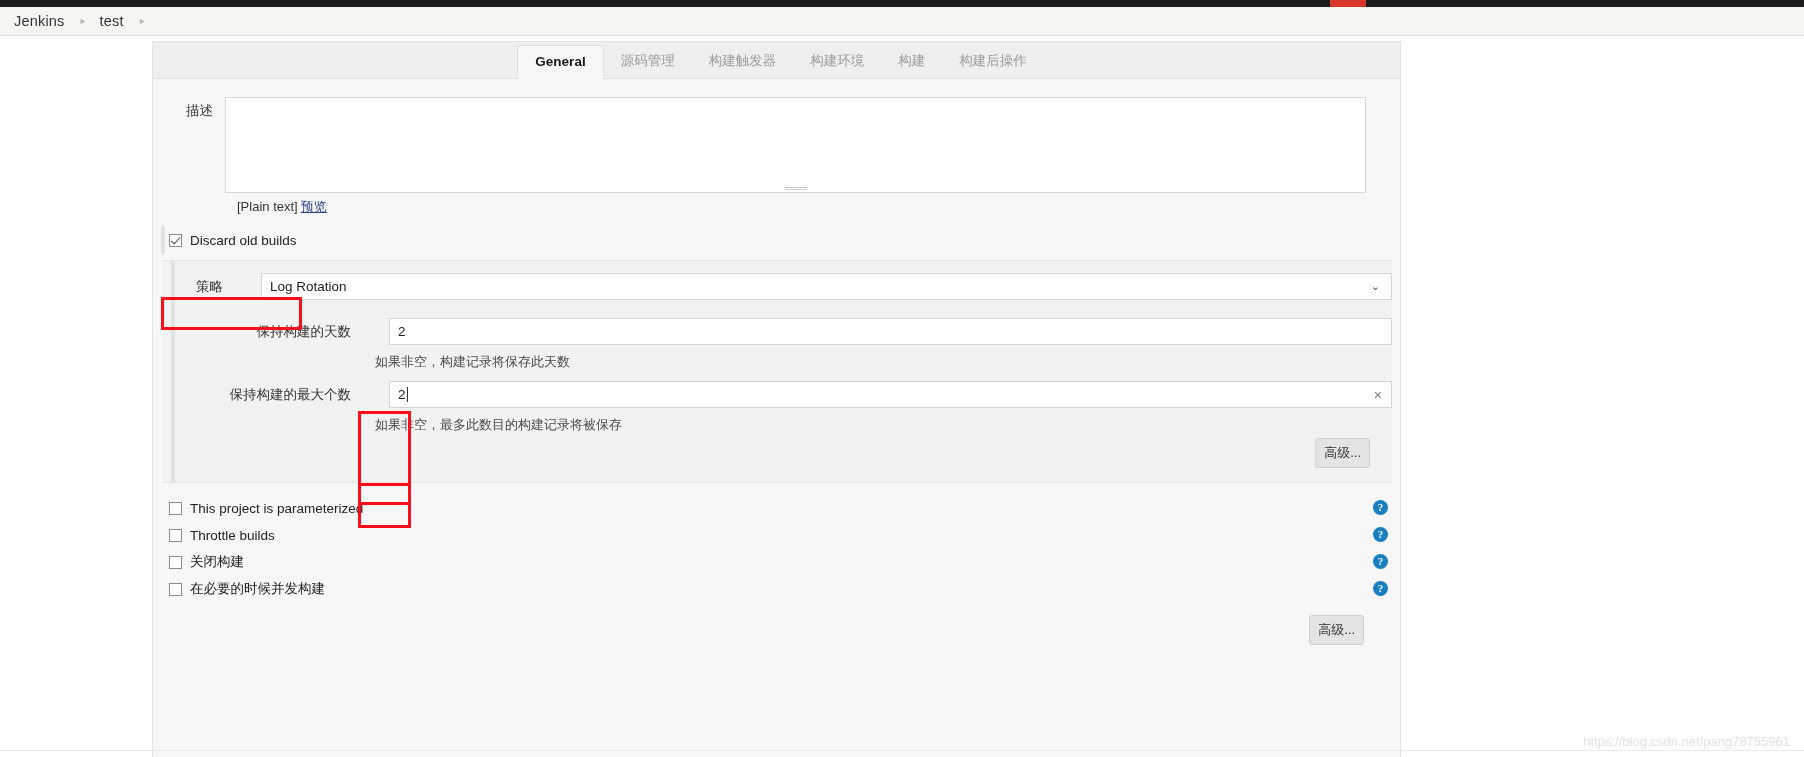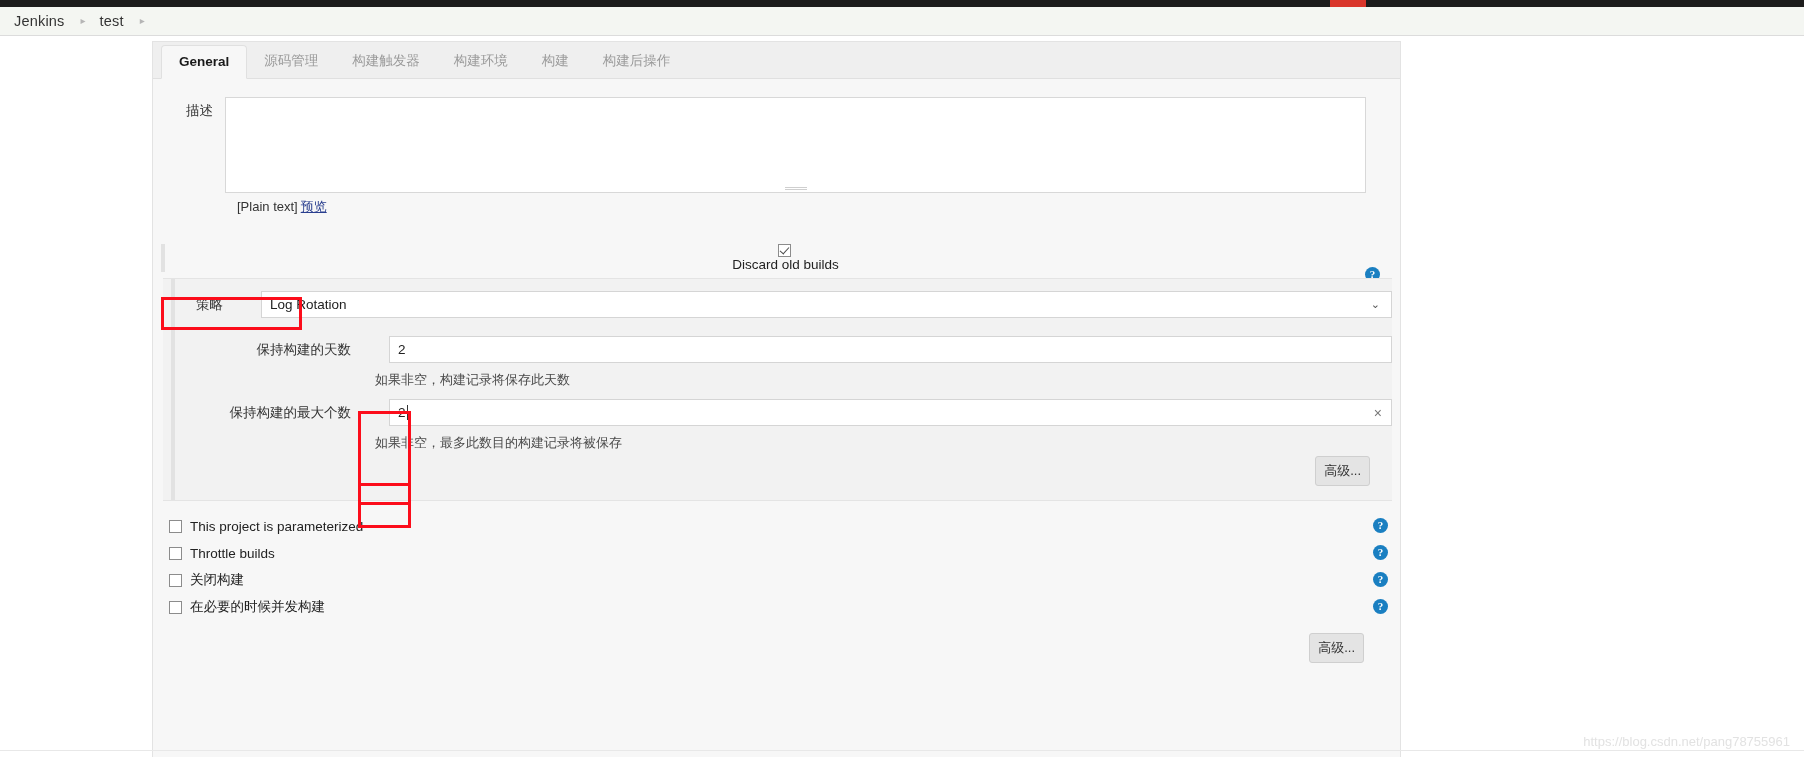--- a/index.html
+++ b/index.html
@@ -46,20 +46,21 @@
     border: 1px solid #e3e3e3;
     border-bottom: none;
   }
 
   
   .tabbar {
     height: 37px; background: #efefef;
     border-bottom: 1px solid #e0e0e0;
     display: flex; align-items: flex-end;
     padding-left: 8px;
+    justify-content: center;
   }
   .tab {
     font-size: 13.5px; color: #9a9a9a;
     padding: 8px 17px 9px 17px;
     margin-bottom: -1px;
     cursor: pointer; white-space: nowrap;
   }
   .tab.active {
     color: #1a1a1a; font-weight: bold;
     background: #f7f7f7;
@@ -94,25 +95,24 @@
     margin: 5px 0 0 84px;
     font-size: 13px; color: #333;
   }
   .plaintext-line .preview-link {
     color: #2a3f8f; text-decoration: underline; cursor: pointer; margin-left: 3px;
   }
 
   
   .discard-row {
     position: relative;
-    margin-top: 28px;
+    margin-top: 10px;
     height: 28px;
     display: flex; align-items: center;
     padding-left: 10px;
-    flex-direction: column;
   }
   .leftbar {
     position: absolute; left: 8px; top: 0; width: 4px; height: 100%;
     background: #e2e2e2;
   }
   .cb {
     width: 13px; height: 13px;
     border: 1px solid #8c8c8c;
     background: #fff;
     display: inline-block;

